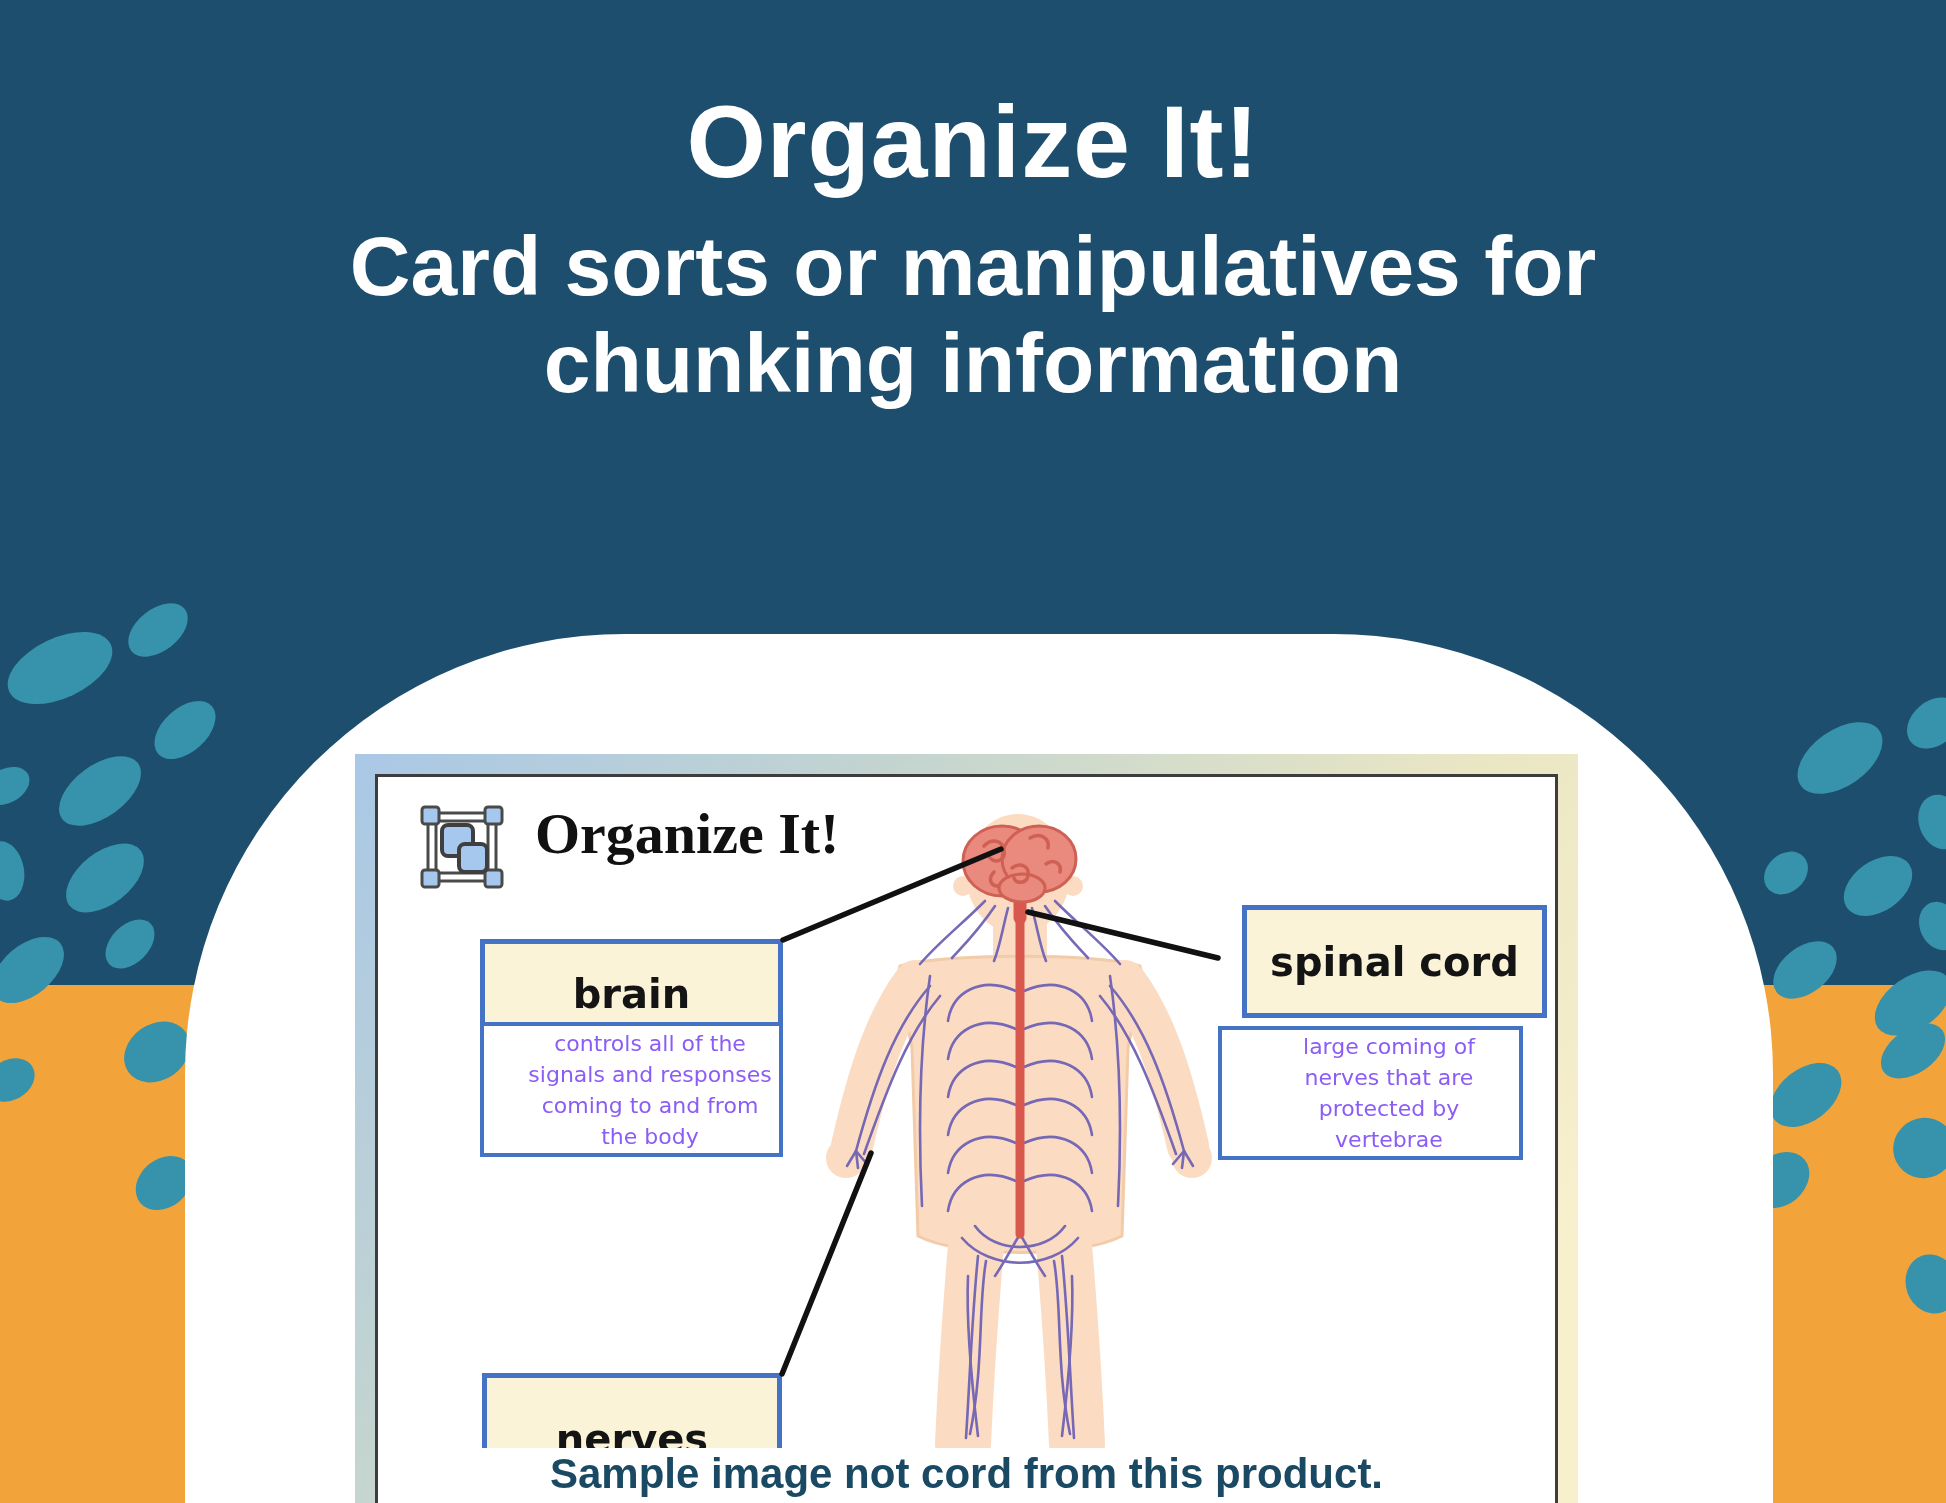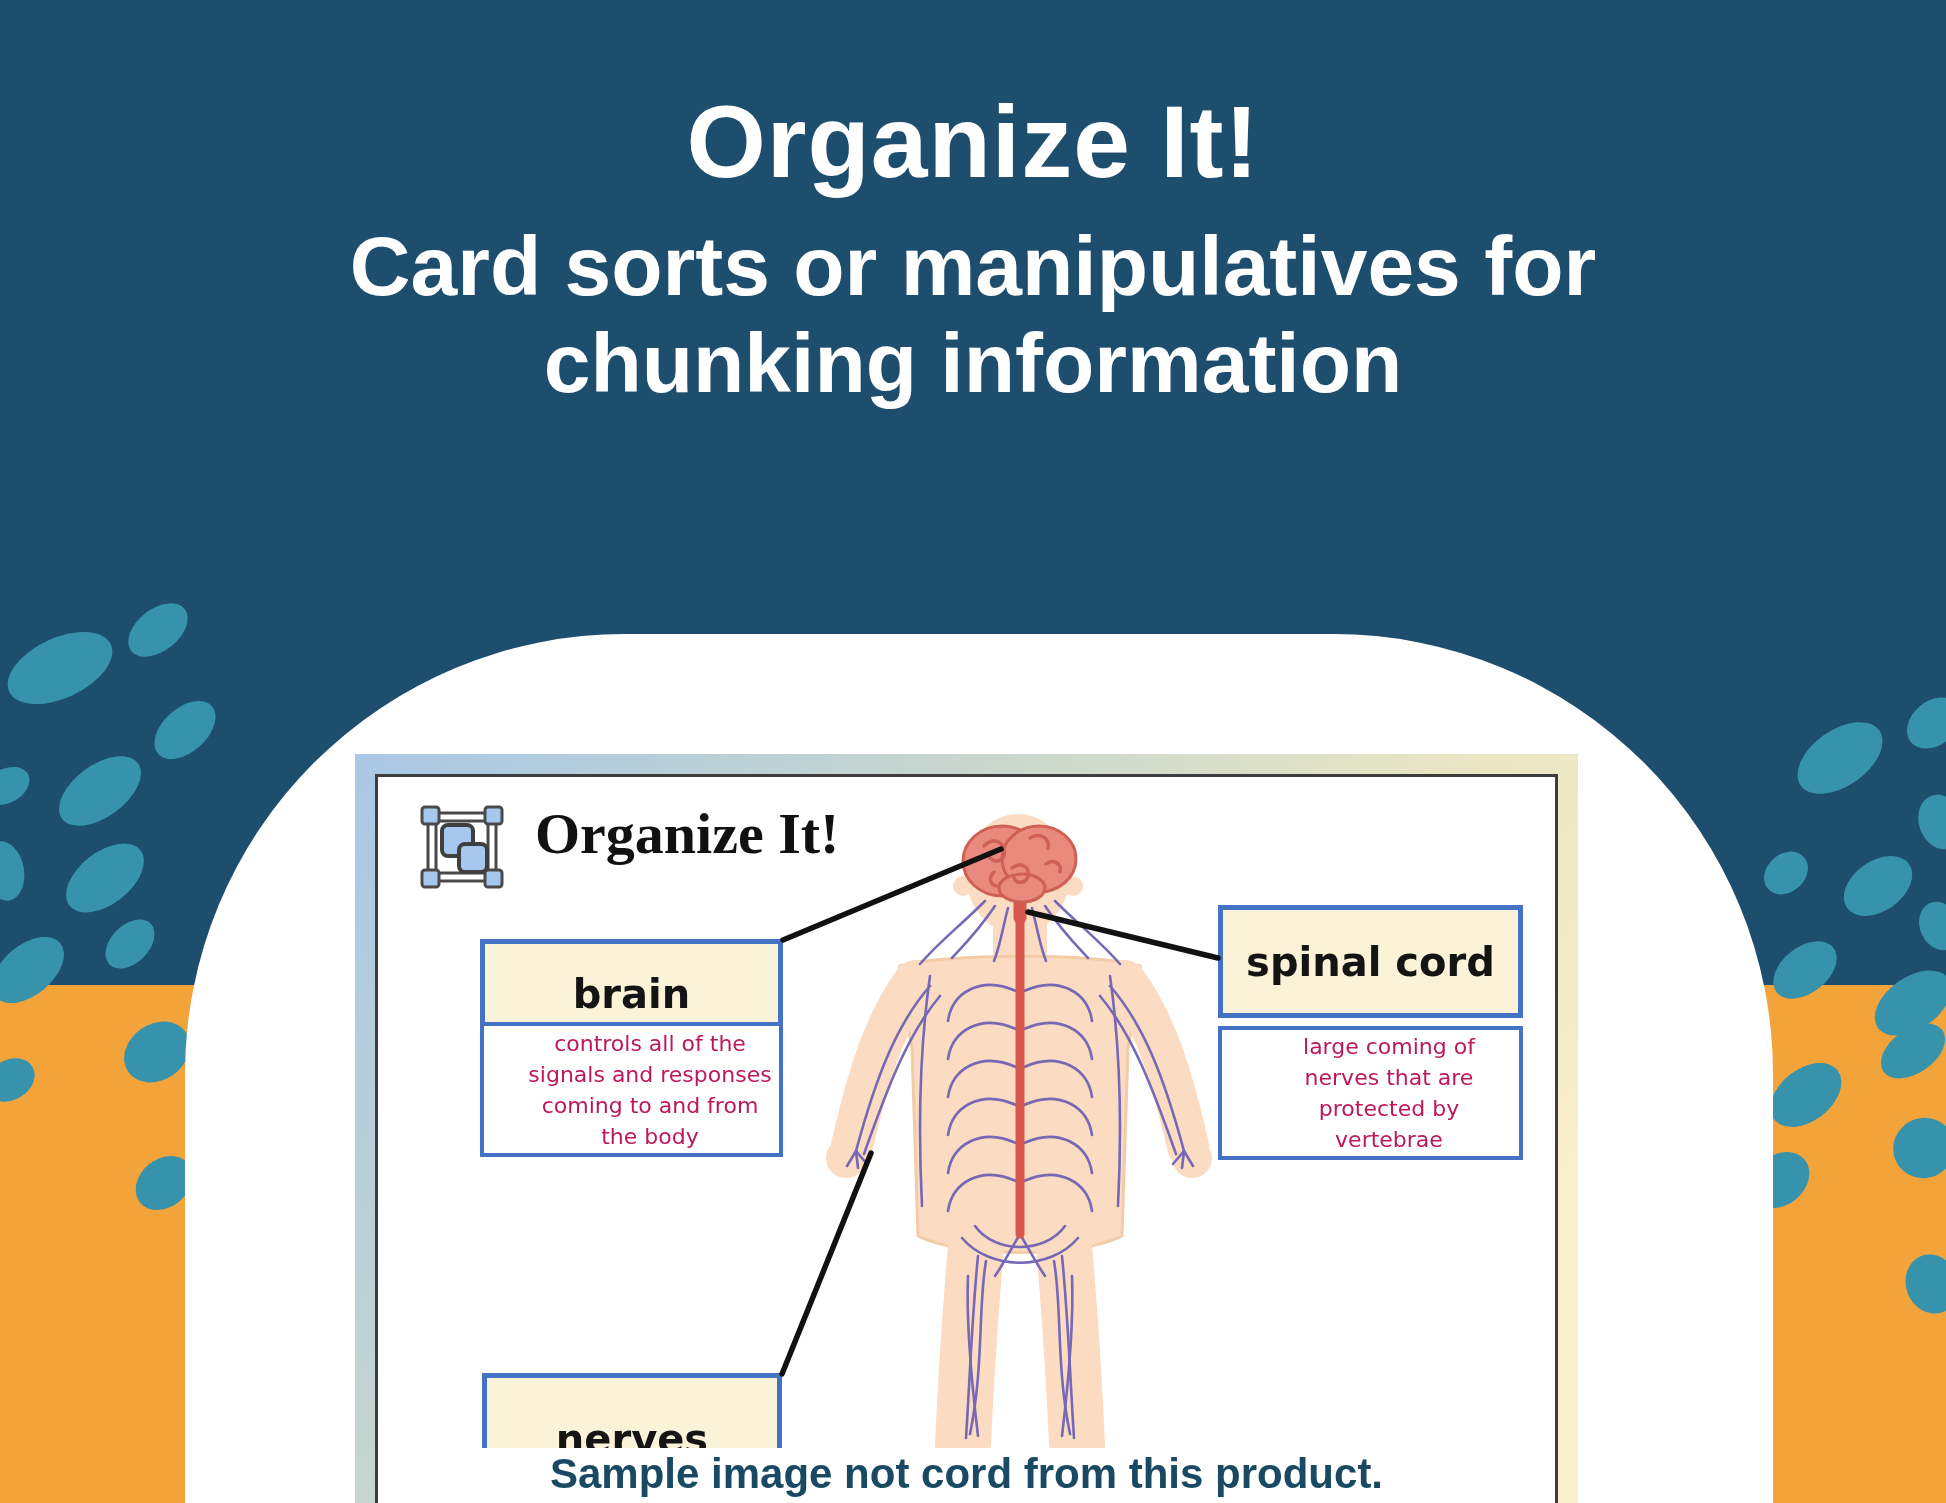--- a/index.html
+++ b/index.html
@@ -23,25 +23,25 @@
              background:linear-gradient(128deg,#a9c8e6 0%,#c3d4d0 30%,#e9e6c4 62%,#f8efcd 88%);}
   #ws-inner{position:absolute;left:20px;top:20px;width:1183px;height:729px;box-sizing:border-box;
             background:#ffffff;border:3px solid #3d3d3d;border-bottom:none;}
   #ws-title{position:absolute;left:180px;top:46px;width:600px;font-family:"Liberation Serif",serif;
             font-weight:bold;font-size:58px;color:#111111;}
   .label-box{position:absolute;box-sizing:border-box;background:#faf3d8;border:5px solid #4472c4;
              display:flex;align-items:center;justify-content:center;
              font-family:"DejaVu Sans",sans-serif;font-weight:bold;font-size:40px;color:#141414;}
   .desc-box{position:absolute;box-sizing:border-box;background:#ffffff;border:4px solid #4472c4;
             display:flex;align-items:center;justify-content:center;text-align:center;
-            font-family:"DejaVu Sans",sans-serif;font-size:22px;line-height:31px;color:#be185d;
+            font-family:"DejaVu Sans",sans-serif;font-size:22px;line-height:31px;color:#8b5cf6;
             white-space:pre-line;padding-left:37px;}
   #brain-label{left:125px;top:154px;width:303px;height:109px;margin-top:31px;}
   #brain-desc{left:125px;top:268px;width:303px;height:135px;}
-  #spinal-label{left:863px;top:151px;width:305px;height:113px;}
+  #spinal-label{left:887px;top:151px;width:305px;height:113px;}
   #spinal-desc{left:863px;top:272px;width:305px;height:134px;}
   #nerves-label{left:127px;top:619px;width:300px;height:132px;align-items:flex-start;padding-top:38px;}
   #caption-band{position:absolute;left:23px;top:694px;width:1177px;height:55px;background:#ffffff;}
   #caption-text{position:absolute;left:23px;top:696px;width:1177px;text-align:center;
                 font-size:42px;font-weight:bold;color:#1a4a63;}
   svg{display:block;}
 </style>
 </head>
 <body>
 

